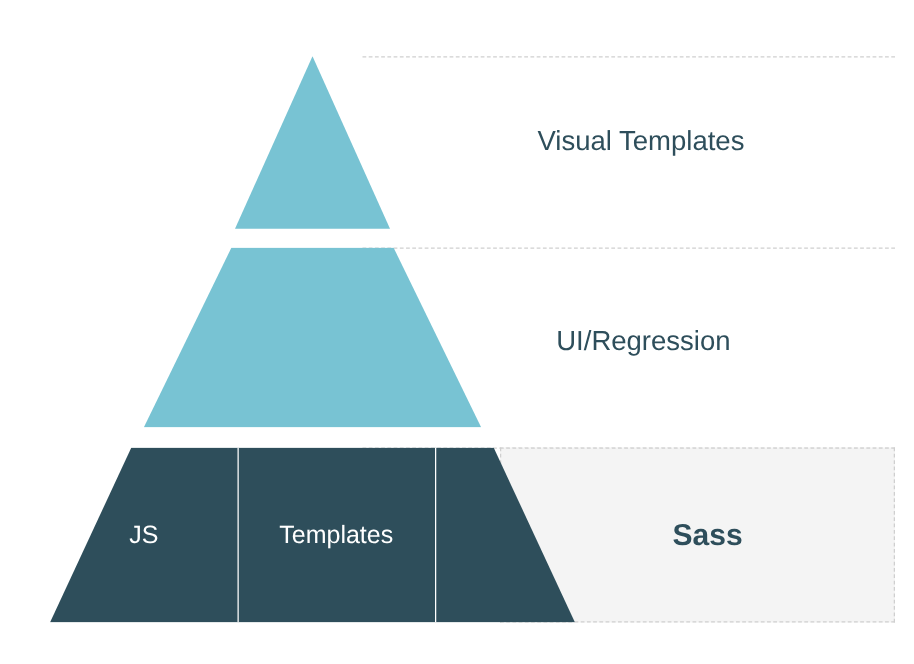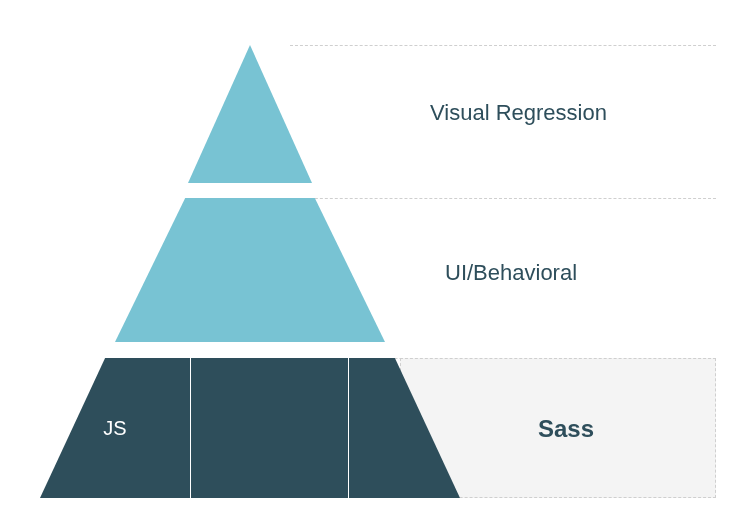--- a/index.html
+++ b/index.html
@@ -143,19 +143,20 @@
 
   <div class="bottom-trap-wrapper">
     <div class="bottom-trap">
       <div class="bottom-sep s1"></div>
       <div class="bottom-sep s2"></div>
     </div>
   </div>
 
   <div class="bottom-labels">
     <div class="bl bl1">JS</div>
+    <div class="bl bl2">Templates</div>
   </div>
 
-  <div class="label-right label-top">Visual Regression</div>
-  <div class="label-right label-mid">UI/Behavioral</div>
+  <div class="label-right label-top">Visual Templates</div>
+  <div class="label-right label-mid">UI/Regression</div>
   <div class="label-right label-unit">Sass</div>
 
 </div>
 
 </body></html>

